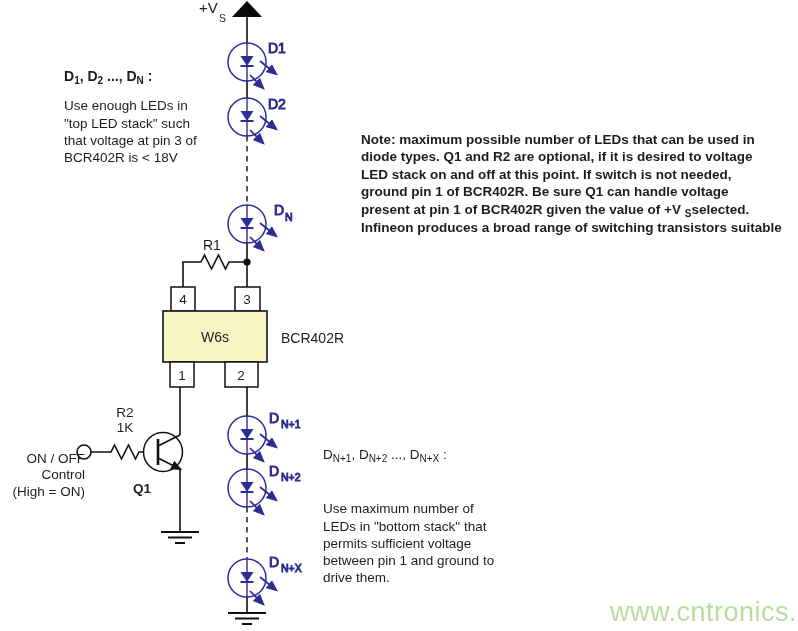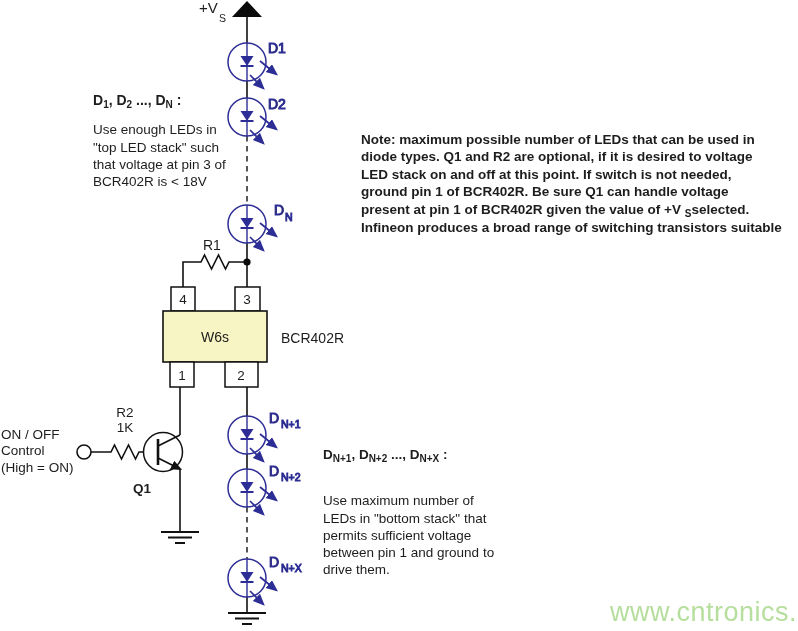--- a/index.html
+++ b/index.html
@@ -31,24 +31,24 @@
   .lbl   { font-size:14px; }
   .lbl15 { font-size:15px; }
   .sublbl{ font-size:10.5px; }
   .pinnum{ font-size:13.5px; text-anchor:middle; }
   .mid   { text-anchor:middle; }
   .b     { font-weight:bold; }
 
   
   .tblock { position:absolute; font-size:13.5px; line-height:17.3px; white-space:nowrap; }
   .tblock .hd { font-weight:bold; font-size:14px; margin-bottom:11px; }
-  .tblock .hd2 { font-weight:bold; font-size:13.5px; margin-bottom:16px; }
+  .tblock .hd2 { font-weight:normal; font-size:13.5px; margin-bottom:24px; }
   .sb { font-size:10px; position:relative; top:3px; }
   .note-block { line-height:17.4px; }
-  .control-block { text-align:left; line-height:16.3px; }
+  .control-block { text-align:right; line-height:16.3px;margin-top:24px; }
   .watermark { position:absolute; left:610px; top:597px; font-size:27px;
                letter-spacing:0.5px; color:#b6de9d; white-space:nowrap; }
 </style>
 </head>
 <body>
 
 <div class="page">
 
   <svg class="schematic" width="798" height="631" viewBox="0 0 798 631">
     <defs>
@@ -181,21 +181,21 @@
       <text class="sublbl" x="281" y="572">N+X</text>
     </g>
 
     <g class="gnd">
       <line x1="228" y1="613" x2="266" y2="613"></line>
       <line x1="235" y1="618.5" x2="259" y2="618.5"></line>
       <line x1="242" y1="624" x2="252" y2="624"></line>
     </g>
   </svg>
 
-  <div class="tblock" style="left:64px; top:92px; width:215px;margin-left:29px;">
+  <div class="tblock" style="left:64px; top:68px; width:215px;">
     <div class="hd"><span>D</span><span class="sb">1</span><span>, D</span><span class="sb">2</span><span> ..., D</span><span class="sb">N</span><span> :</span></div>
     <div>Use enough LEDs in</div>
     <div>"top LED stack" such</div>
     <div>that voltage at pin 3 of</div>
     <div>BCR402R is &lt; 18V</div>
   </div>
 
   <div class="tblock note-block" style="left:361px; top:131px; width:436px;font-weight:bold;">
     <div><span> Note:  maximum possible number of LEDs that can be used in</span></div>
     <div><span>diode types.  Q1 and R2 are optional, if it is desired to voltage</span></div>

